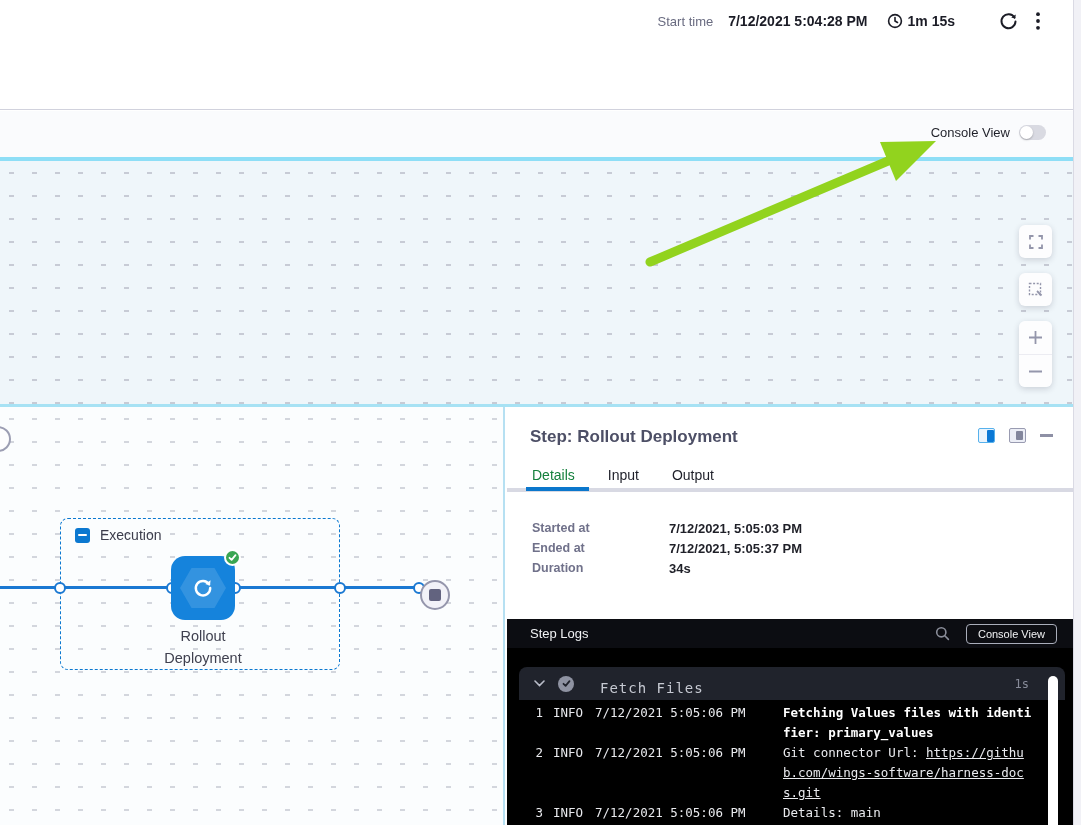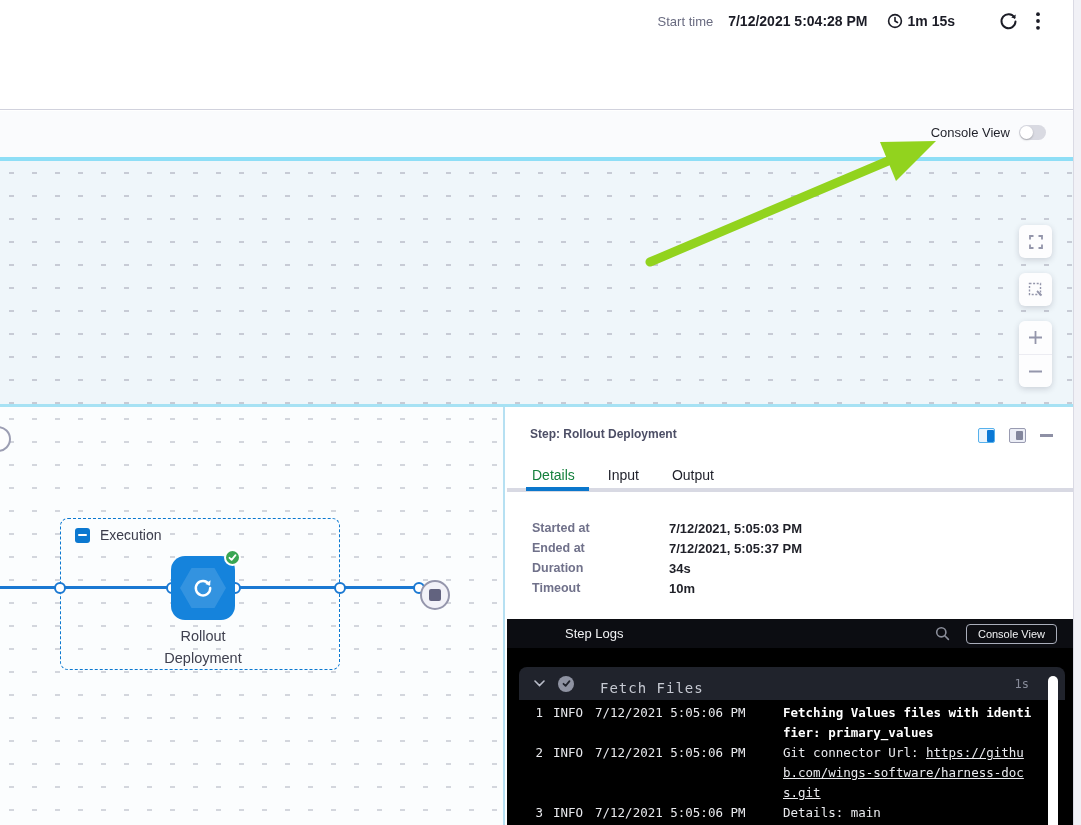--- a/index.html
+++ b/index.html
@@ -58,41 +58,41 @@
   .dot { position:absolute; width:12px; height:12px; border-radius:50%; background:#fff; border:2.4px solid #1a78d2; top:174.5px; }
   .step-node { position:absolute; left:171px; top:149px; width:64px; height:64px; background:#1583dc; border-radius:14px; display:flex; align-items:center; justify-content:center; cursor:pointer; }
   .hex { position:absolute; width:46px; height:40px; left:9px; top:12px; background:rgba(255,255,255,.13); clip-path:polygon(25% 0,75% 0,100% 50%,75% 100%,25% 100%,0 50%); }
   .badge { position:absolute; right:-6px; top:-7px; width:17px; height:17px; border-radius:50%; background:#3aa653; border:2px solid #fff; display:flex; align-items:center; justify-content:center; }
   .node-label { position:absolute; left:143px; top:218px; width:120px; text-align:center; font-size:14.5px; line-height:22px; color:#3f404f; }
   .stop-node { position:absolute; left:420px; top:173px; width:30px; height:30px; border-radius:50%; background:#f2f2f8; border:2px solid #9596ac; display:flex; align-items:center; justify-content:center; cursor:pointer; }
   .stop-node .sq { width:12px; height:12px; background:#62637f; border-radius:2px; }
 
   
   .panel { position:absolute; left:507px; top:407px; width:566px; height:418px; background:#fff; }
-  .panel-title { position:absolute; left:23px; top:20px; font-size:12px; font-weight:700; color:#4d4f66; }
+  .panel-title { position:absolute; left:23px; top:20px; font-size:17px; font-weight:700; color:#4d4f66; }
   .panel-icons { position:absolute; right:20px; top:21px; display:flex; align-items:center; gap:14px; }
   .layout-ic1 { position:relative; width:17px; height:15px; border:1.6px solid #57b1ec; border-radius:2px; background:#eaf4fd; cursor:pointer; }
   .layout-ic1::after { content:""; position:absolute; right:0.5px; top:0.5px; bottom:0.5px; width:6.5px; background:#0b78d5; border-radius:1px; }
   .layout-ic2 { position:relative; width:17px; height:15px; border:1.6px solid #999bb1; border-radius:2px; background:#eceef6; cursor:pointer; }
   .layout-ic2::after { content:""; position:absolute; right:2.5px; top:2px; width:7px; height:8.5px; background:#83869c; border-radius:1px; }
   .min-ic { width:13px; height:2.6px; background:#8e90a5; border:none; cursor:pointer; }
 
   .tabs { position:absolute; left:25px; top:60px; display:flex; gap:33px; }
   .tab { font-size:14px; color:#1e1f29; background:none; border:none; cursor:pointer; font-family:inherit; }
   .tab.active { color:#15803d; font-weight:500; }
   .tab-underline { position:absolute; left:19px; top:80px; width:63px; height:4px; background:#0b77cc; z-index:2; }
   .tab-divider { position:absolute; left:0; top:81px; width:566px; height:3.5px; background:#d8d9e3; }
 
   .details { position:absolute; left:25px; top:111px; }
   .detail-row { display:flex; height:20px; align-items:center;gap:27px; }
   .detail-label { width:110px; font-size:12.5px; font-weight:700; color:#70718a; }
   .detail-value { font-size:13px; font-weight:700; color:#1f2028; }
 
   
-  .logs-bar { position:absolute; left:0; top:212px; width:566px; height:29px; background:#0c0d12; display:flex; align-items:center;padding-left:35px; }
+  .logs-bar { position:absolute; left:0; top:212px; width:566px; height:29px; background:#0c0d12; display:flex; align-items:center; }
   .logs-title { margin-left:23px; font-size:13px; color:#f1f2f4; }
   .logs-bar-right { position:absolute; right:16px; display:flex; align-items:center; gap:16px; }
   .console-view-btn { background:none; border:1px solid #a9adba; border-radius:4px; color:#f1f2f4; font-size:11px; padding:3px 11px; cursor:pointer; font-family:inherit; }
 
   .console { position:absolute; left:0; top:241px; width:566px; height:177px; background:#000; overflow:hidden; font-family:"DejaVu Sans Mono","Liberation Mono",monospace; }
   .log-group-head { position:absolute; left:12px; top:19px; width:546px; height:33px; background:#20232c; border-radius:8px 8px 0 0; display:flex; align-items:center; cursor:pointer; }
   .chev { margin-left:15px; color:#b9bdc9; }
   .check-circle { margin-left:13px; width:16px; height:16px; border-radius:50%; background:#8f93a2; display:flex; align-items:center; justify-content:center; }
   .group-name { margin-left:26px; font-size:14px; color:#c6c9d2; letter-spacing:1px;margin-top:8px; }
   .group-dur { position:absolute; right:36px; font-size:12px; color:#878b99; }
@@ -241,24 +241,20 @@
         <span class="detail-label">Started at</span>
         <span class="detail-value">7/12/2021, 5:05:03 PM</span>
       </div>
       <div class="detail-row">
         <span class="detail-label">Ended at</span>
         <span class="detail-value">7/12/2021, 5:05:37 PM</span>
       </div>
       <div class="detail-row">
         <span class="detail-label">Duration</span>
         <span class="detail-value">34s</span>
-      </div>
-      <div class="detail-row">
-        <span class="detail-label">Timeout</span>
-        <span class="detail-value">10m</span>
       </div>
     </div>
 
     <div class="logs-bar">
       <span class="logs-title">Step Logs</span>
       <span class="logs-bar-right">
         <svg width="15" height="15" viewBox="0 0 15 15" style="cursor:pointer;">
             <circle cx="6.3" cy="6.3" r="4.6" fill="none" stroke="#8a8d99" stroke-width="1.6"></circle>
             <path d="M9.8 9.8 L13.4 13.4" stroke="#8a8d99" stroke-width="1.6" stroke-linecap="round"></path>
           </svg>

